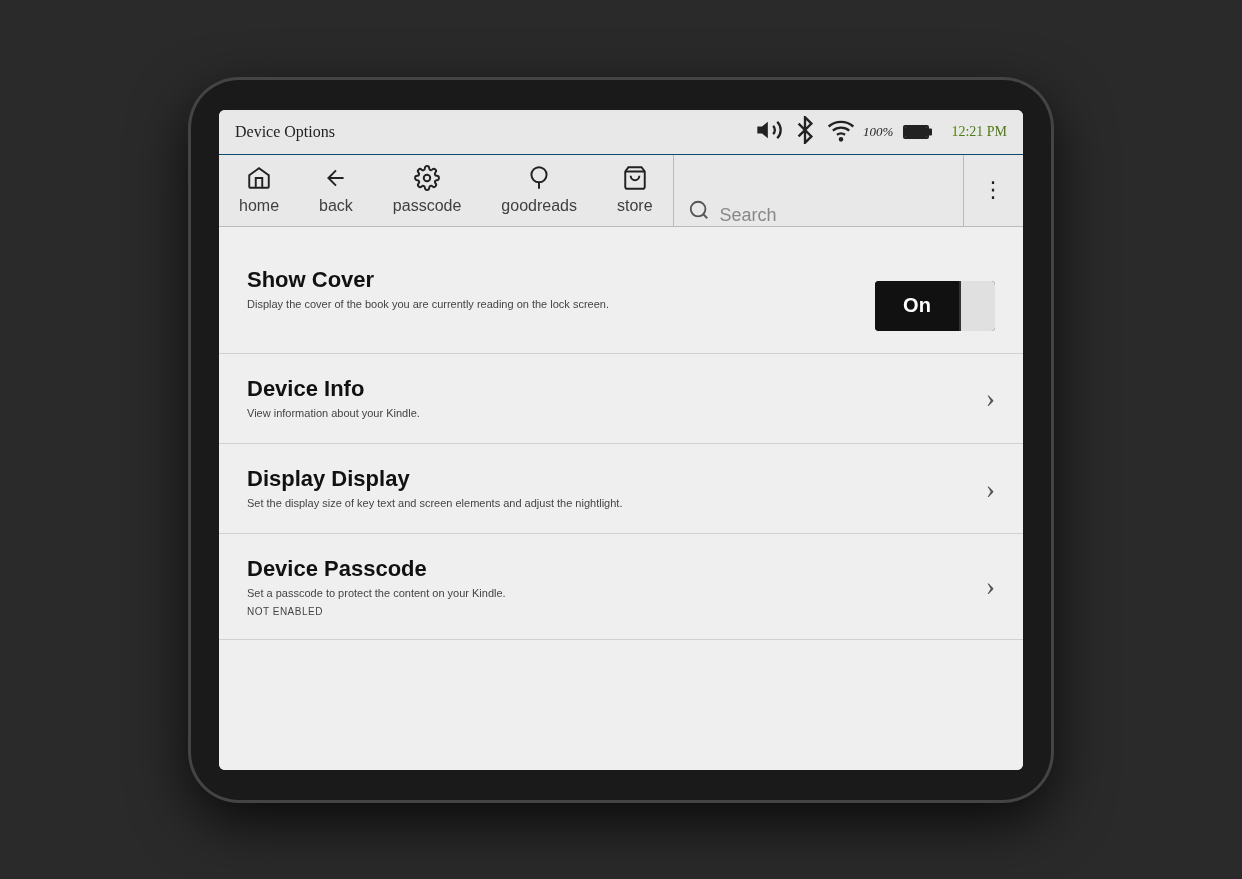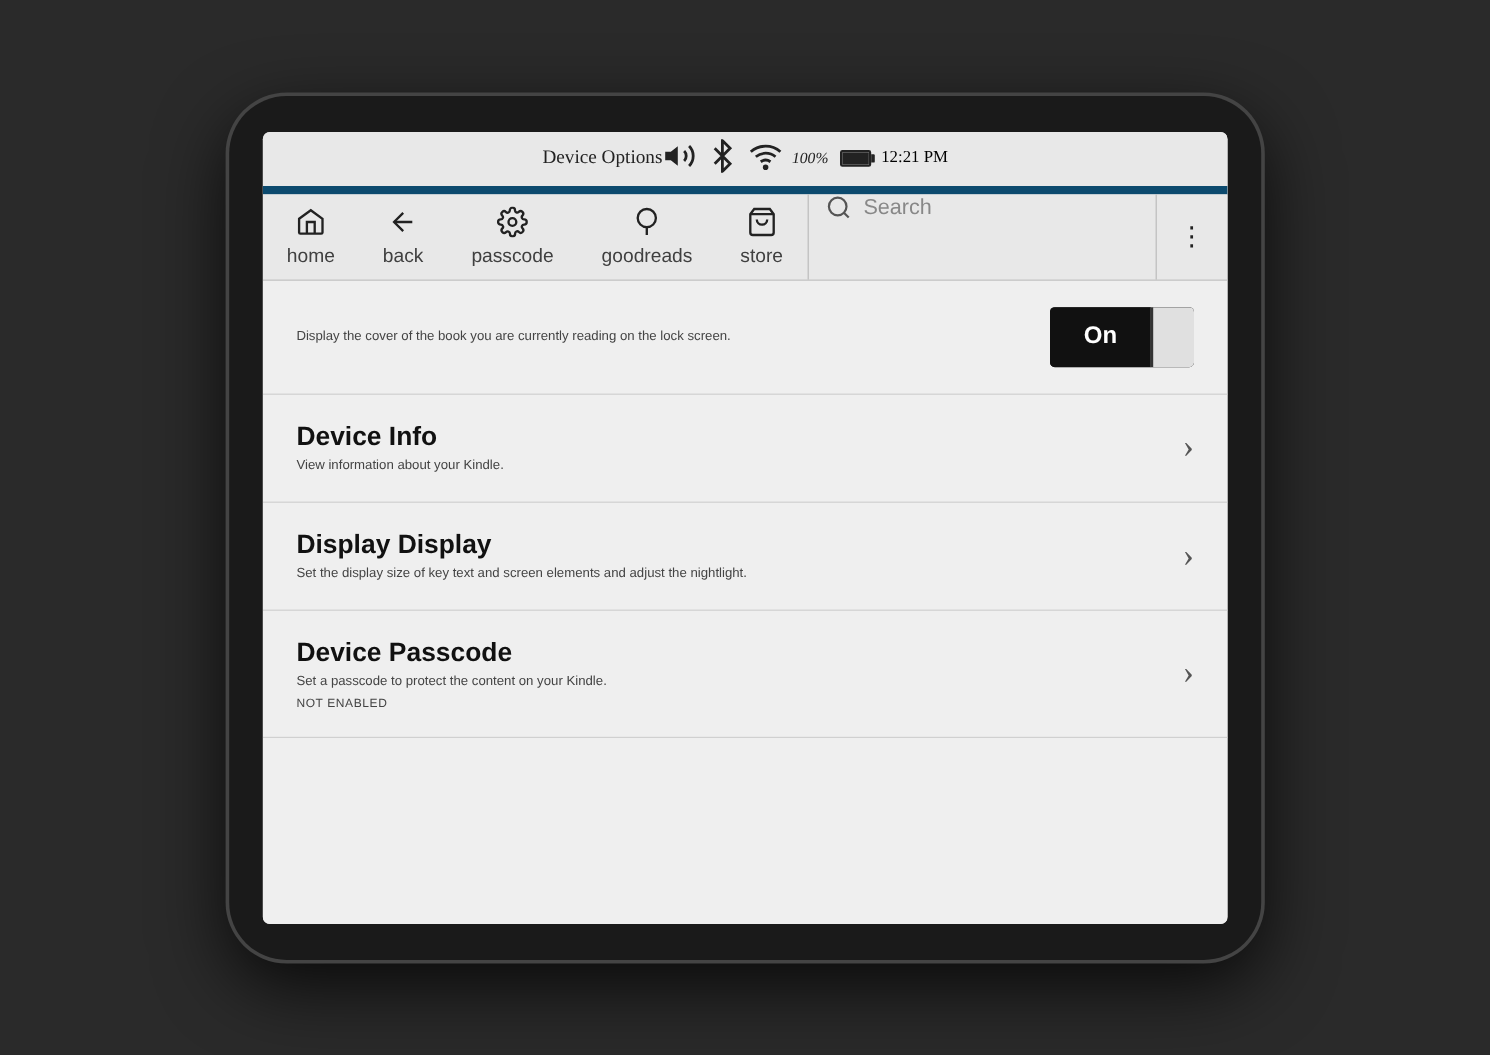--- a/index.html
+++ b/index.html
@@ -34,22 +34,22 @@
       display: flex;
       flex-direction: column;
     }
 
     
     .status-bar {
       background: #e8e8e8;
       padding: 6px 16px;
       display: flex;
       align-items: center;
-      justify-content: center;
-      border-bottom: 7px solid #0c4a6e;
+      justify-content: space-between;
+      border-bottom: 1px solid #0c4a6e;
       min-height: 38px;
     }
 
     .status-title {
       font-size: 16px;
       font-weight: normal;
       color: #222;
       font-family: 'Georgia', serif;
     }
 
@@ -92,22 +92,22 @@
     .battery-fill {
       background: #222;
       height: 100%;
       width: 100%;
       border-radius: 1px;
     }
 
     .status-time {
       font-size: 14px;
       font-weight: normal;
-      color: #000000;
-      margin-left: 0;
+      color: #4d7c0f;
+      margin-left: 14px;
     }
 
     
     .navbar {
       background: #e8e8e8;
       display: flex;
       align-items: stretch;
       border-bottom: 1px solid #bbb;
       min-height: 72px;
     }
@@ -131,21 +131,21 @@
 
     .nav-label {
       font-size: 16px;
       color: #404040;
       font-family: 'Arial', sans-serif;
     }
 
     .search-area {
       flex: 1;
       display: flex;
-      align-items: flex-start;
+      align-items: flex-end;
       padding: 0 14px;
       gap: 10px;
       border-left: 1px solid #bbb;
       border-right: 1px solid #bbb;
     }
 
     .search-icon-wrap {
       color: #555;
       font-size: 20px;
     }
@@ -221,20 +221,21 @@
     }
 
     .toggle {
       display: flex;
       align-items: center;
       background: #111;
       border-radius: 4px;
       overflow: hidden;
       width: 120px;
       height: 50px;
+      margin-top: 32px;
     }
 
     .toggle-on {
       flex: 1;
       background: #111;
       color: #fff;
       text-align: center;
       font-size: 20px;
       font-weight: bold;
       font-family: 'Arial', sans-serif;
@@ -364,20 +365,21 @@
 
       <div class="more-btn">
         <span>⋮</span>
       </div>
     </div>
 
     <div class="content">
 
       <div class="menu-item">
         <div class="menu-item-left">
+          <div class="menu-item-title">Show Cover</div>
           <div class="menu-item-desc">Display the cover of the book you are currently reading on the lock screen.</div>
         </div>
         <div class="toggle-container">
           <div class="toggle">
             <div class="toggle-on">On</div>
             <div class="toggle-off"></div>
           </div>
         </div>
       </div>
 

